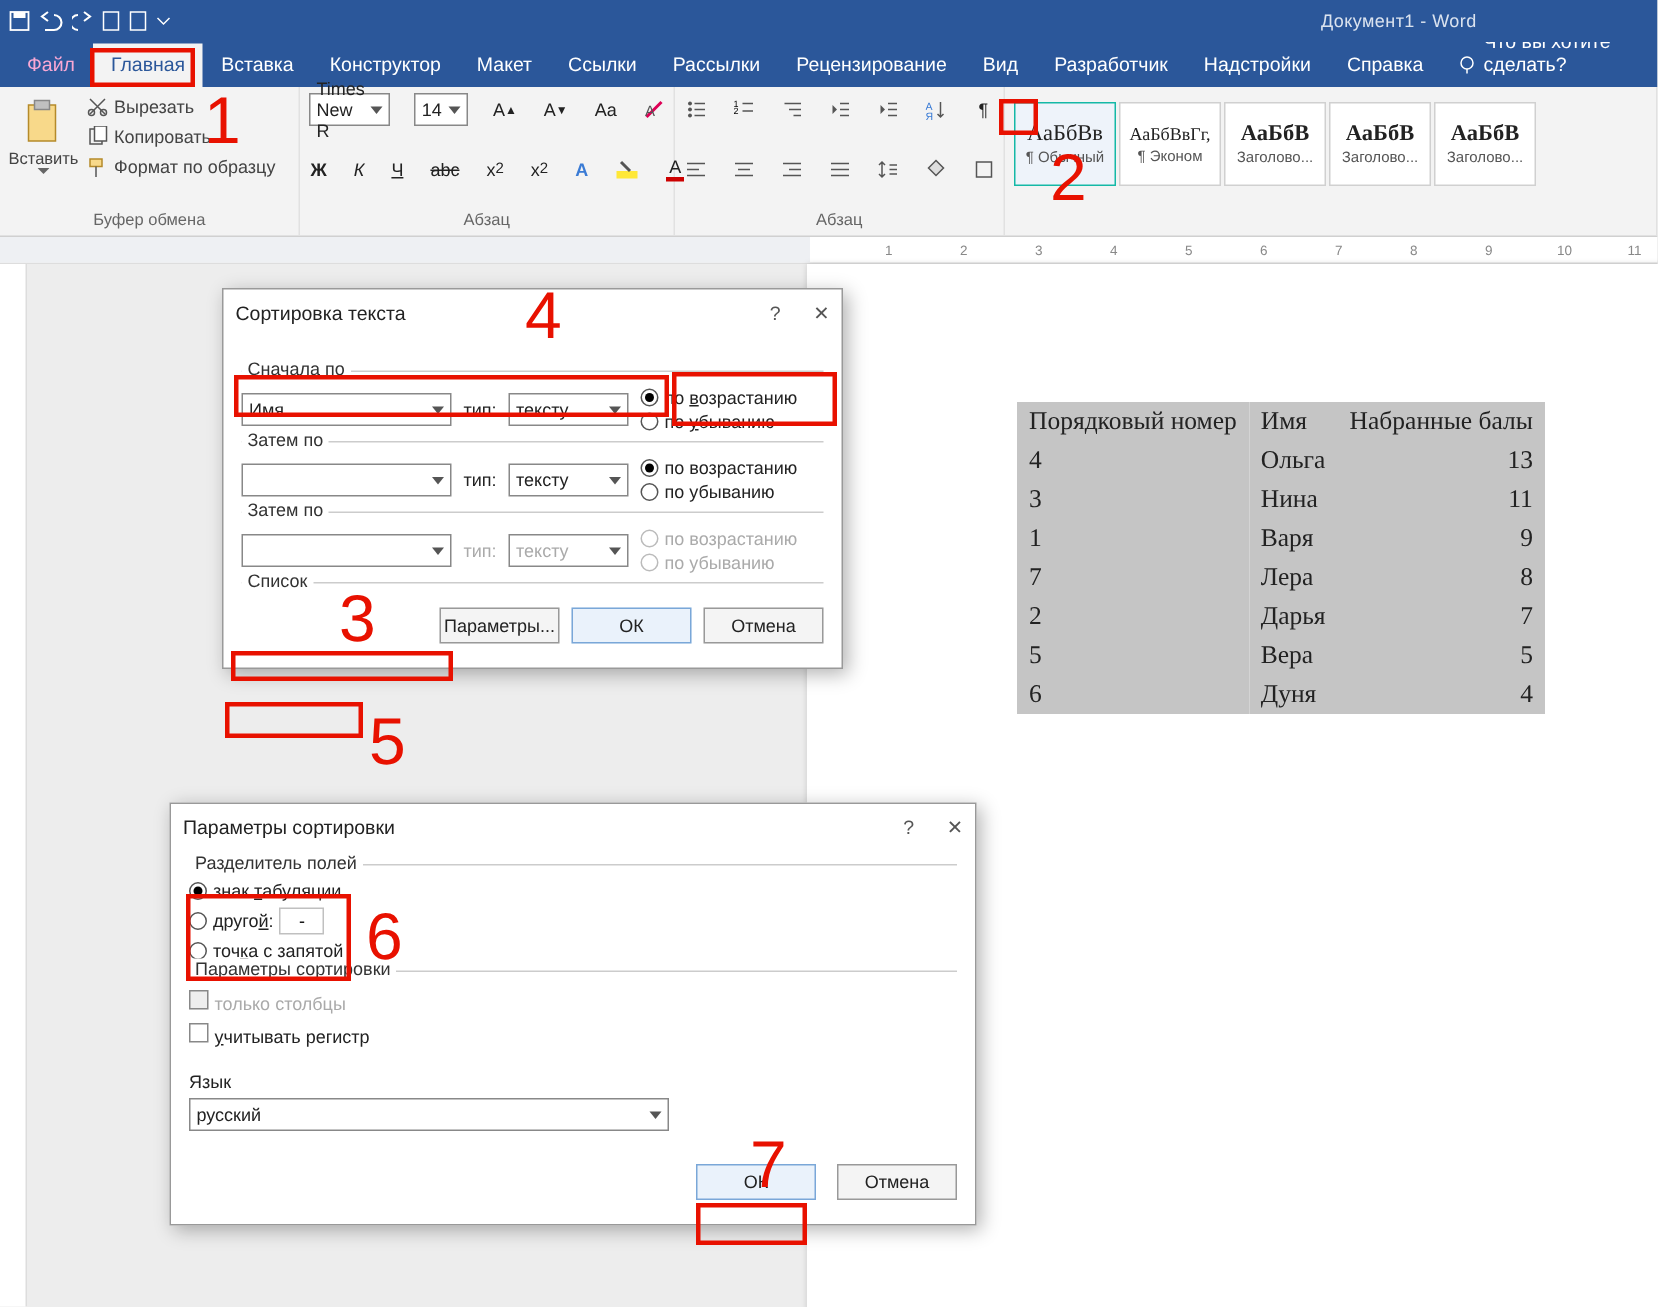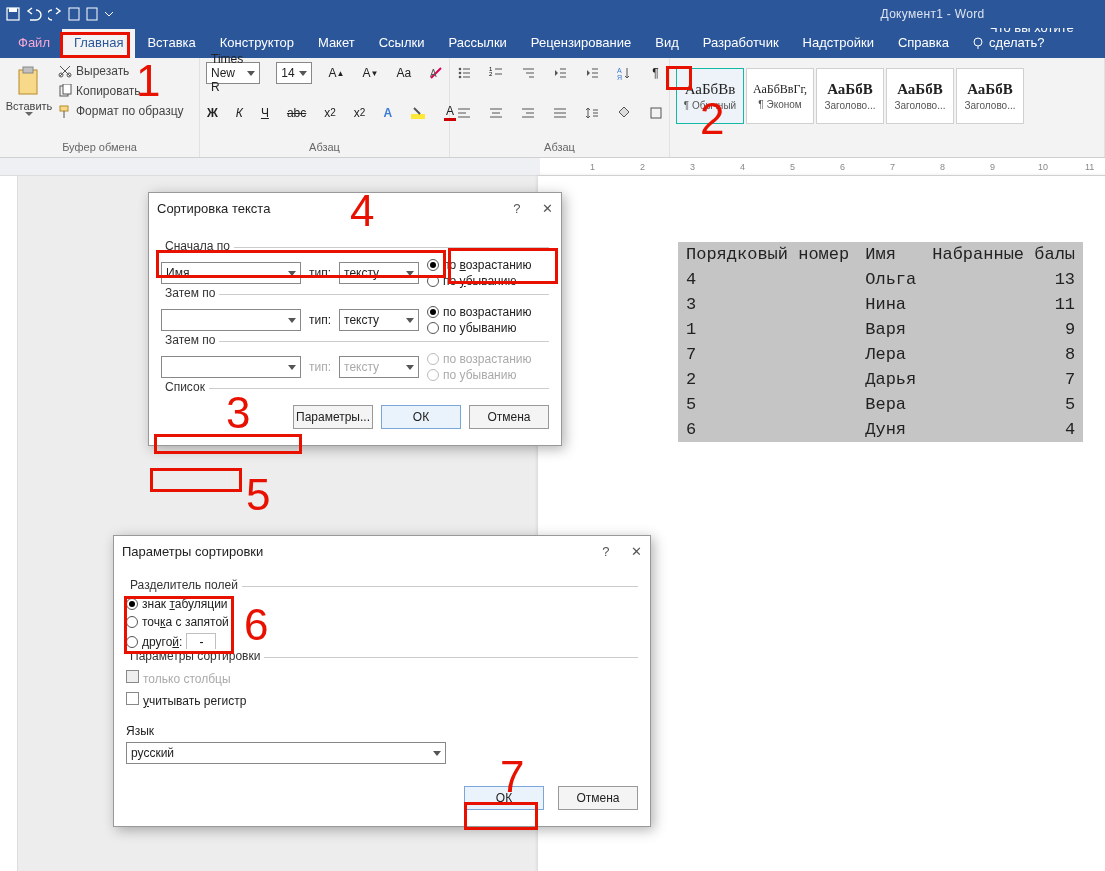--- a/index.html
+++ b/index.html
@@ -26,21 +26,21 @@
 .font-size{width:46px}
 .styles{display:flex;align-items:flex-start;padding-top:6px}
 .style-box{width:68px;height:56px;border:1px solid #d0d0d0;margin-right:2px;display:flex;flex-direction:column;align-items:center;justify-content:center;font-size:11px;background:#fff}
 .style-box .prev{font-size:15px;font-family:Georgia,serif}
 .style-box .nm{font-size:10px;color:#555;margin-top:2px;white-space:nowrap;overflow:hidden;text-overflow:ellipsis;max-width:62px}
 .style-box.obychny{border:1px solid #14b8a6;background:#eef3fa}
 .ruler-h{height:18px;background:#fff;border-bottom:1px solid #ddd;position:relative;font-size:9px;color:#888}
 .ruler-v{width:18px;background:#fff;border-right:1px solid #ddd;position:absolute;top:176px;bottom:0;left:0}
 .page-area{position:absolute;top:176px;left:18px;right:0;bottom:0;background:#ededed}
 .page{position:absolute;left:520px;top:0;width:800px;height:900px;background:#fff;box-shadow:0 0 4px rgba(0,0,0,.15)}
-.doc-content{position:absolute;left:678px;top:242px;font-family:Liberation Mono, monospace;font-size:17px}
+.doc-content{position:absolute;left:678px;top:268px;font-family:Liberation Serif, serif;font-size:17px}
 .htbl{border-collapse:collapse}
 .htbl td{padding:3px 8px;background:#c5c5c5}
 .htbl .hdr td{background:#c5c5c5;font-size:17px}
 .htbl td:nth-child(3){text-align:right}
 .dialog{position:absolute;background:#fff;border:1px solid #999;box-shadow:3px 3px 12px rgba(0,0,0,.3);font-size:12px}
 .dlg-title{height:30px;display:flex;align-items:center;justify-content:space-between;padding:0 8px;font-size:13px}
 .dlg-body{padding:8px 12px 12px}
 .grp{border-top:1px solid #ccc;margin-top:6px;padding-top:6px;position:relative}
 .grp .cap{position:absolute;top:-9px;left:0;background:#fff;padding:0 4px;font-size:12px;color:#333}
 .dlg-row{display:flex;align-items:center;gap:8px;margin:4px 0}
@@ -509,36 +509,36 @@
 
 <div class="dialog" style="left:113px;top:535px;width:538px">
   <div class="dlg-title">
     <span>Параметры сортировки</span>
     <span>
       <span style="margin-right:18px;color:#555">?</span>
       <span style="color:#555">✕</span>
     </span>
   </div>
   <div class="dlg-body">
-    <div class="grp" style="margin-top:12px">
+    <div class="grp" style="margin-top:2px">
         <span class="cap">Разделитель полей</span>
       <div style="display:flex;flex-direction:column;gap:4px;margin-top:4px">
         <label class="radio">
             <span class="dot on"></span>
             <span>знак <span class="ulet">т</span>абуляции</span>
           </label>
         <label class="radio">
             <span class="dot"></span>
-            <span>точ<span class="ulet">к</span>а с запятой</span>
-          </label>
-        <label class="radio">
-            <span class="dot"></span>
             <span>друго<span class="ulet">й</span>:</span>
           <input class="combo" style="width: 30px; height: 18px; text-align: center;" value="-">
         </label>
+        <label class="radio">
+            <span class="dot"></span>
+            <span>точ<span class="ulet">к</span>а с запятой</span>
+          </label>
       </div>
     </div>
     <div class="grp">
         <span class="cap">Параметры сортировки</span>
       <div style="display:flex;flex-direction:column;gap:6px;margin-top:6px">
         <label style="color:#aaa"><span class="checkbox" style="background:#eee"></span><span>только столбцы</span></label>
         <label><span class="checkbox"></span><span><span class="ulet">у</span>читывать регистр</span></label>
       </div>
     </div>
     <div style="margin-top:16px">

